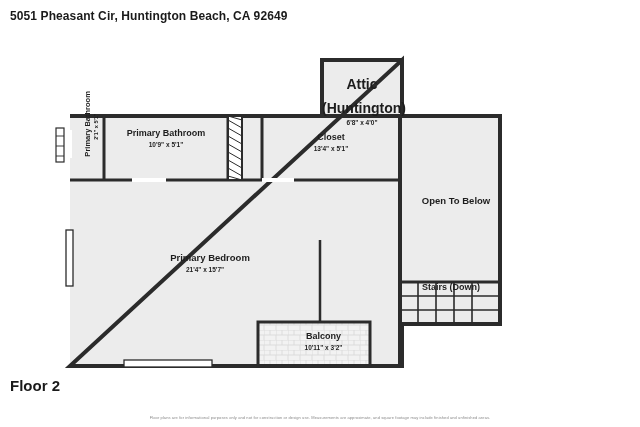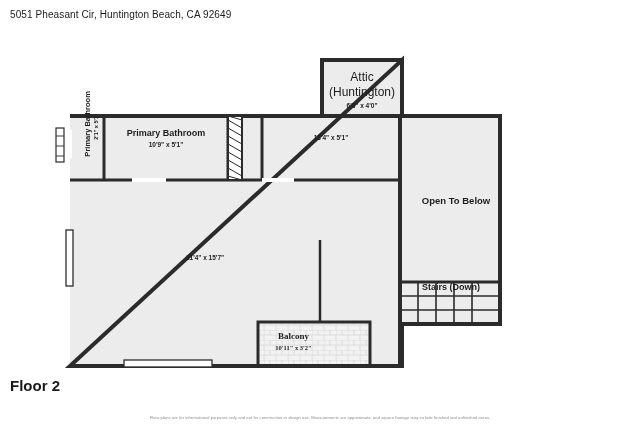--- a/index.html
+++ b/index.html
@@ -17,22 +17,22 @@
   #floorplan {
     position: absolute;
     left: 0; top: 0;
     width: 640px;
     height: 427px;
   }
   .addr {
     position: absolute;
     left: 10px;
     top: 9px;
-    font-size: 10px;
-    font-weight: normal;
+    font-size: 12px;
+    font-weight: bold;
     color: #1a1a1a;
     letter-spacing: 0.1px;
   }
   .floor-label {
     position: absolute;
     left: 10px;
     top: 377px;
     font-size: 15px;
     font-weight: bold;
     color: #1a1a1a;
@@ -66,21 +66,21 @@
     margin-top: 2px;
   }
   .room.big .nm { font-size: 9.5px; padding-left: 10px; }
   .room.vert {
     transform: rotate(-90deg);
     transform-origin: center center;
     white-space: nowrap;
   }
   .room.vert .nm { font-size: 7.5px; }
   .room.vert .dim { font-size: 5.5px; margin-top: 1px; }
-  .attic-name { font-size: 12px; font-weight: normal; display:block; }
+  .attic-name { font-size: 14px; font-weight: bold; display:block;margin-top:6px; }
 </style>
 </head>
 <body>
 
 <div>
 
   <div class="addr">5051 Pheasant Cir, Huntington Beach, CA 92649</div>
 
   <svg id="floorplan" viewBox="0 0 640 427">
 
@@ -159,36 +159,38 @@
     <span class="dim">10'9" x 5'1"</span>
   </div>
 
   <div class="room" style="left: 322px; top: 70px; width: 80px;">
     <span class="attic-name">Attic</span>
     <span class="attic-name">(Huntington)</span>
     <span class="dim">6'8" x 4'0"</span>
   </div>
 
   <div class="room" style="left: 266px; top: 132px; width: 130px;">
+    <span class="nm">Closet</span>
     <span class="dim">13'4" x 5'1"</span>
   </div>
 
   <div class="room big" style="left: 402px; top: 195px; width: 98px;">
     <span class="nm">Open To Below</span>
   </div>
 
   <div class="room big" style="left: 110px; top: 252px; width: 190px;">
+    <span class="nm">Primary Bedroom</span>
     <span class="dim">21'4" x 15'7"</span>
   </div>
 
   <div class="room" style="left: 402px; top: 282px; width: 98px;">
     <span class="nm">Stairs (Down)</span>
   </div>
 
-  <div class="room" style="left: 245px; top: 331px; width: 97px; font-family: Liberation Serif, serif;">
+  <div class="room" style="left: 275px; top: 331px; width: 97px;">
     <span class="nm">Balcony</span>
     <span class="dim">10'11" x 3'2"</span>
   </div>
 
   <div class="floor-label">Floor 2</div>
   <div class="disclaimer">Floor plans are for informational purposes only and not for construction or design use. Measurements are approximate, and square footage may include finished and unfinished areas.</div>
 
 </div>
 
 </body></html>

